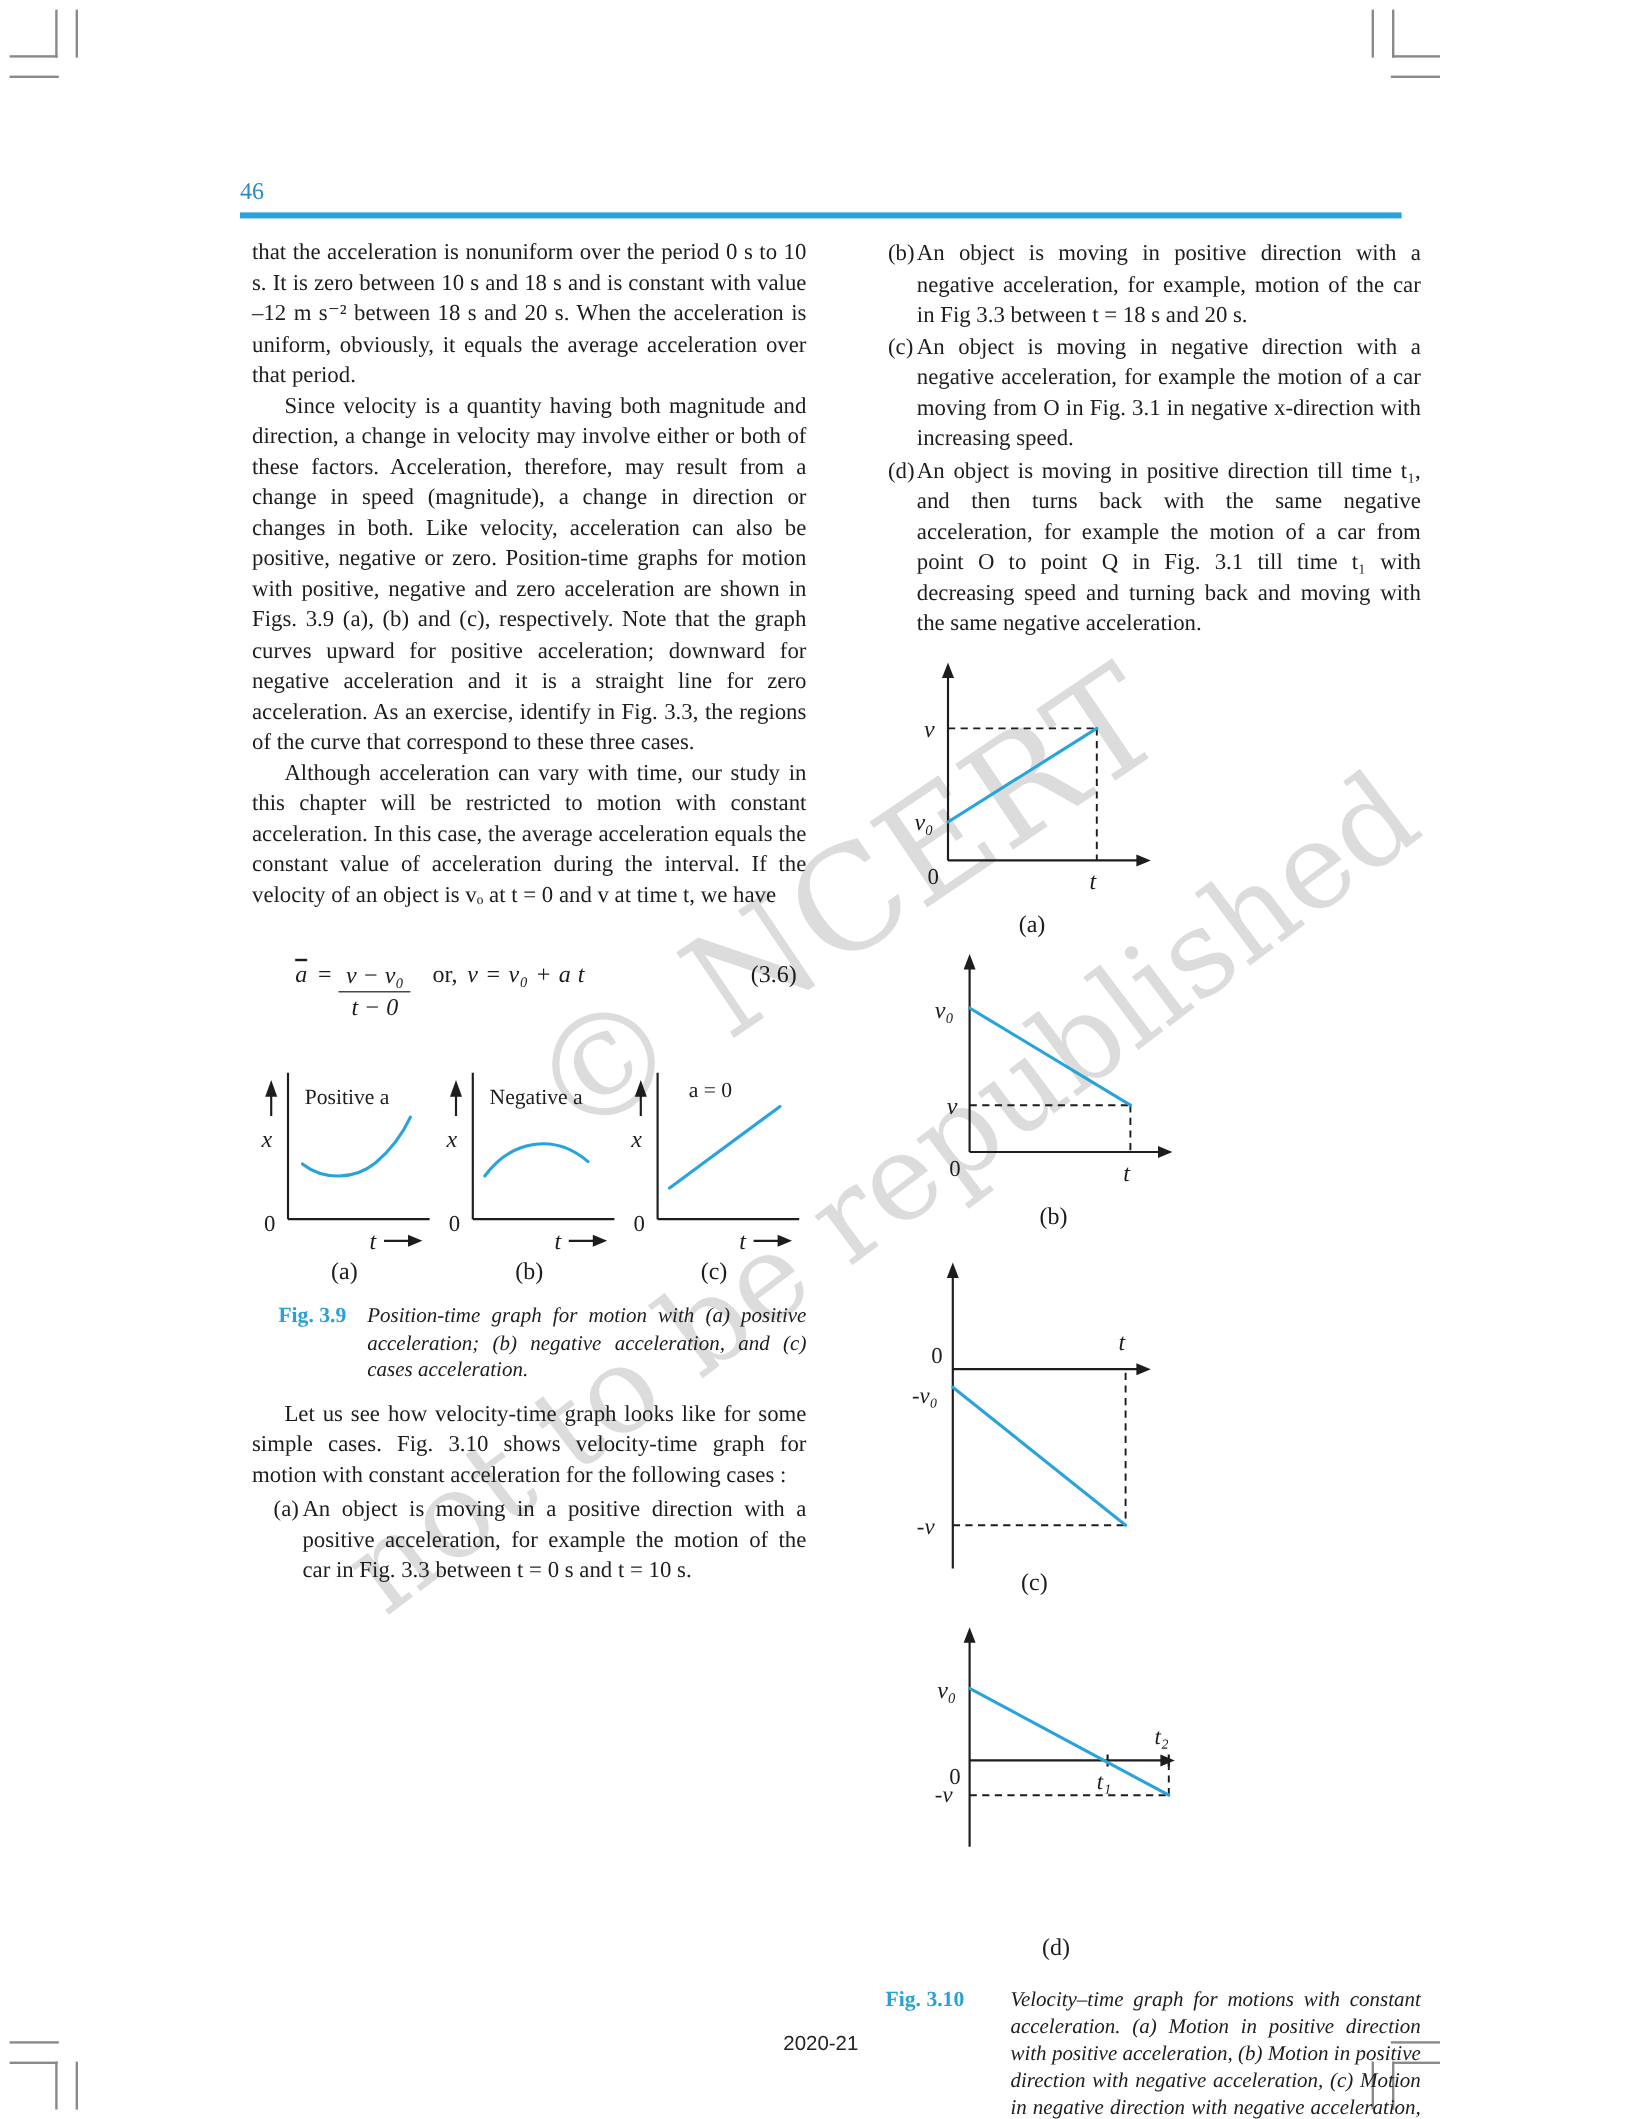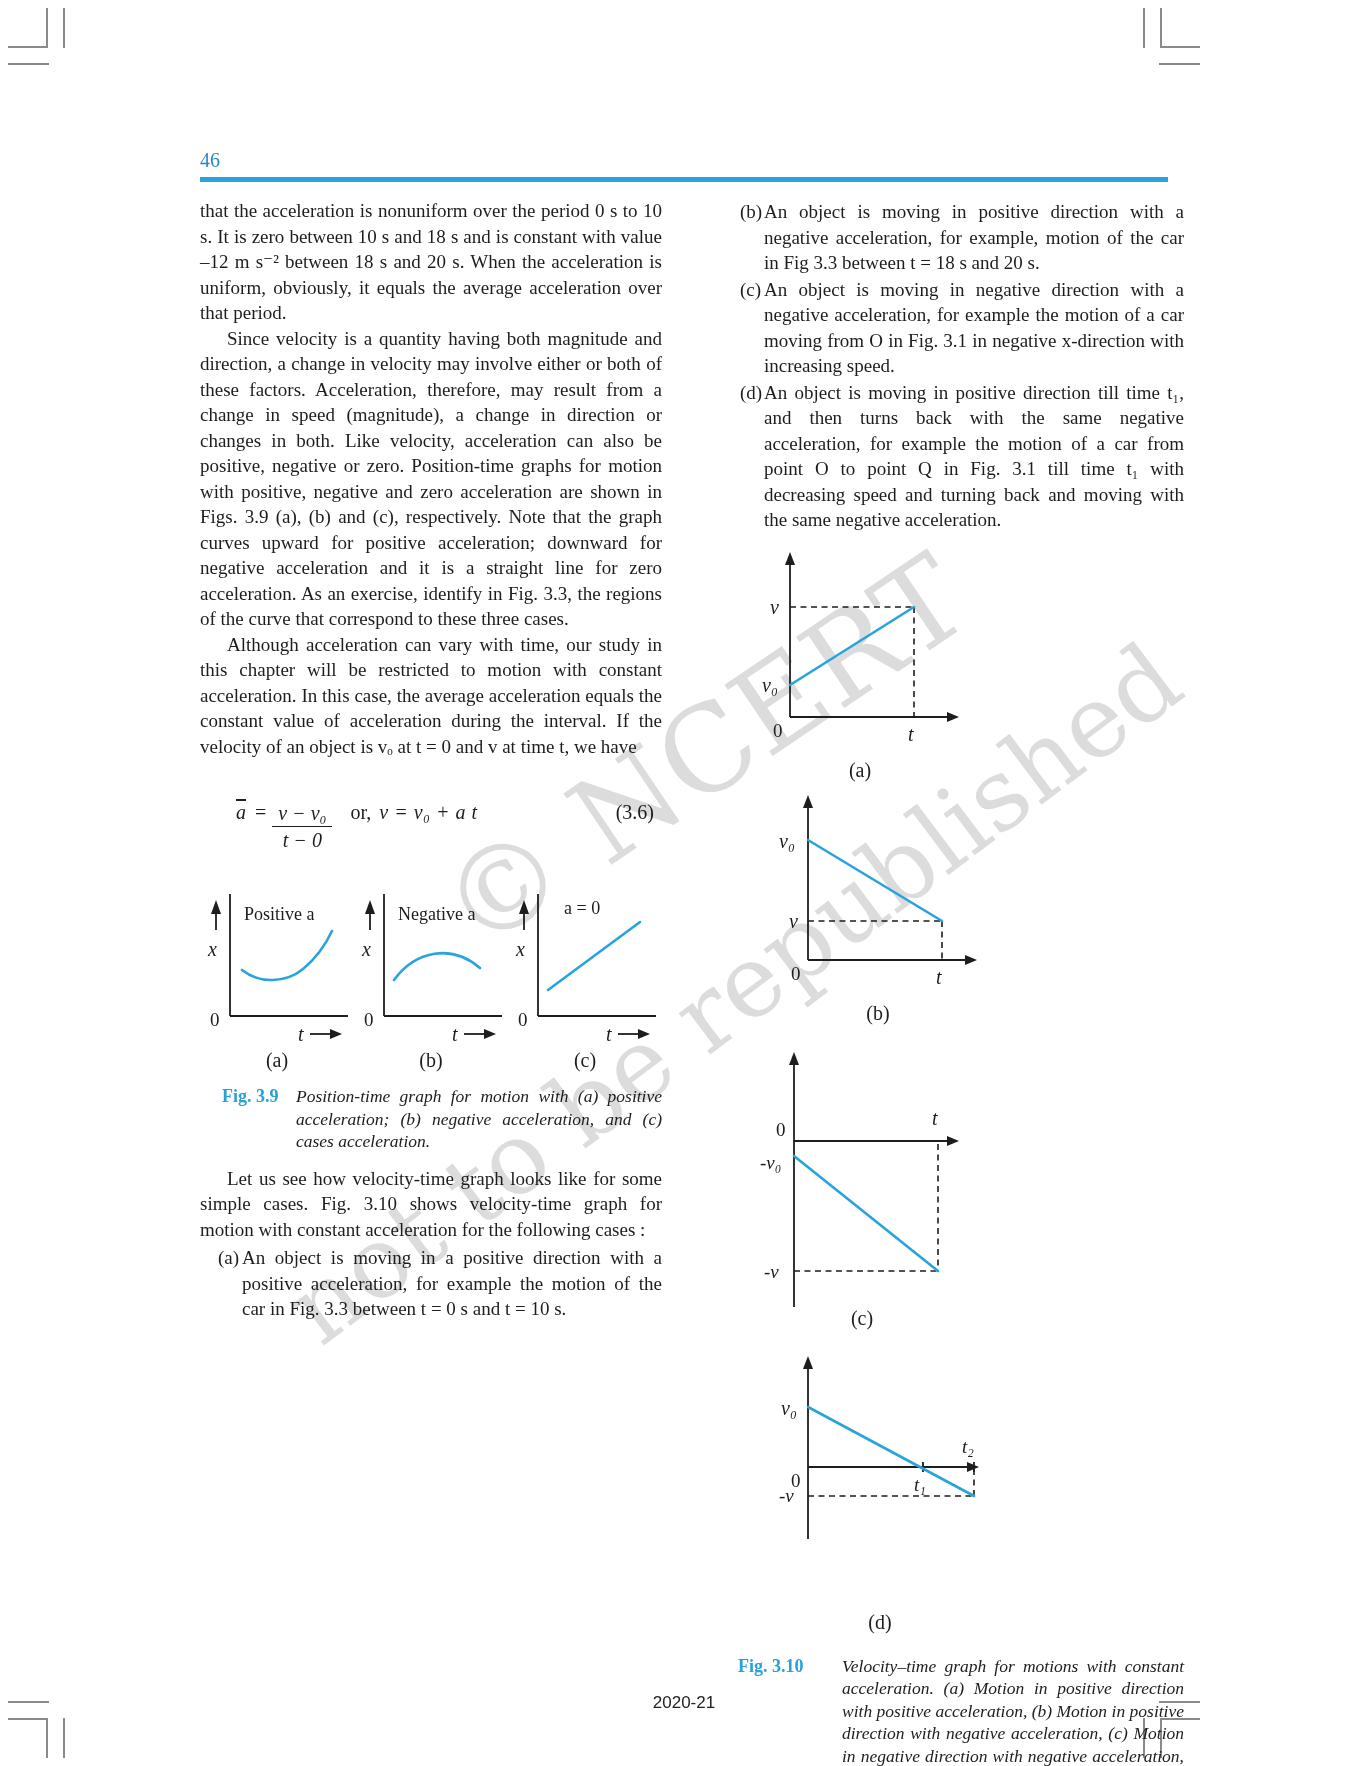--- a/index.html
+++ b/index.html
@@ -12,21 +12,21 @@
              font-family:"DejaVu Serif",serif;}
   .wm1{left:455px;top:852px;font-size:118px;transform:rotate(-34deg);transform-origin:0 50%;}
   .wm2{left:300px;top:1262px;font-size:100px;transform:rotate(-37deg);transform-origin:0 50%;}
   
   .page-num{position:absolute;left:200px;top:149px;font-size:20px;color:#2b8ac6;z-index:2;}
   .head-title{position:absolute;left:200px;top:149px;width:968px;text-align:right;
               font-size:20px;letter-spacing:1px;color:#2b7ec0;z-index:2;}
   .head-rule{position:absolute;left:200px;top:177px;width:968px;height:5px;background:#29a3dc;z-index:2;}
   
   .col{position:absolute;top:198px;width:462px;z-index:2;font-size:19px;line-height:25.5px;}
-  .col-left{left:200px;}
+  .col-left{left:210px;}
   .col-right{left:722px;}
   p{margin:0;text-align:justify;}
   .indent{text-indent:27px;}
   .case{display:flex;margin-top:1px;}
   .case-label{flex:0 0 42px;padding-left:18px;box-sizing:border-box;}
   .case-text{flex:1;text-align:justify;}
   
   .equation{display:flex;align-items:center;font-size:20px;margin:15px 0 10px 36px;}
   .eq-abar{font-style:italic;text-decoration:overline;margin-right:9px;}
   .frac{display:inline-flex;flex-direction:column;align-items:center;margin:0 6px;

